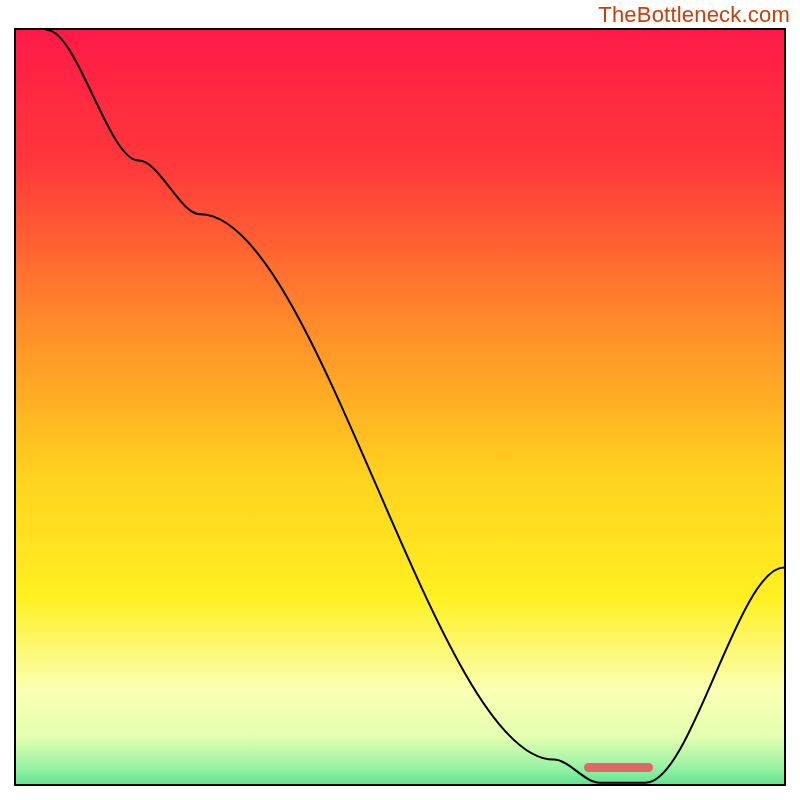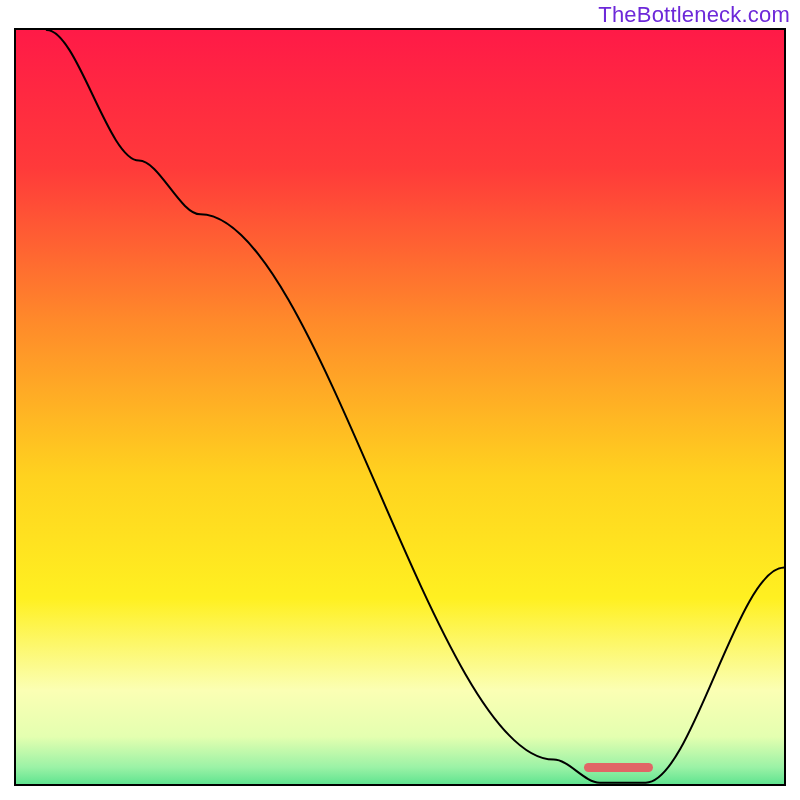--- a/index.html
+++ b/index.html
@@ -16,21 +16,21 @@
     width: 800px;
     height: 800px;
     box-sizing: border-box;
   }
   .watermark {
     position: absolute;
     top: 2px;
     right: 10px;
     font-size: 22px;
     font-weight: 500;
-    color: #6d28d9;
+    color: #c2410c;
     letter-spacing: 0.2px;
   }
   .plot {
     position: absolute;
     left: 14px;
     top: 28px;
     width: 772px;
     height: 758px;
     box-sizing: border-box;
     border: 2px solid #000000;

